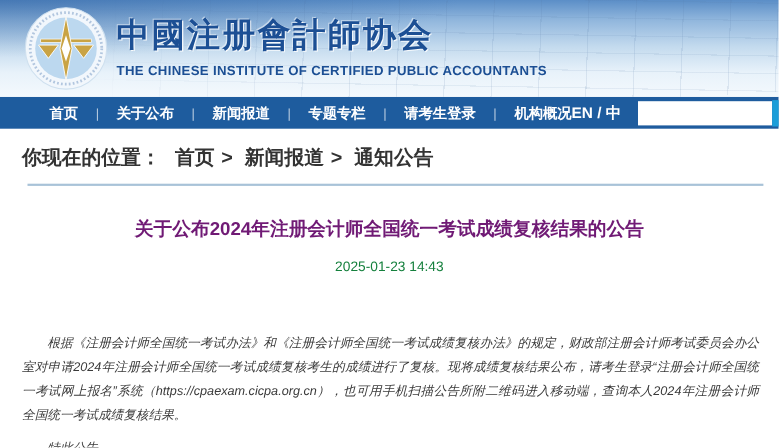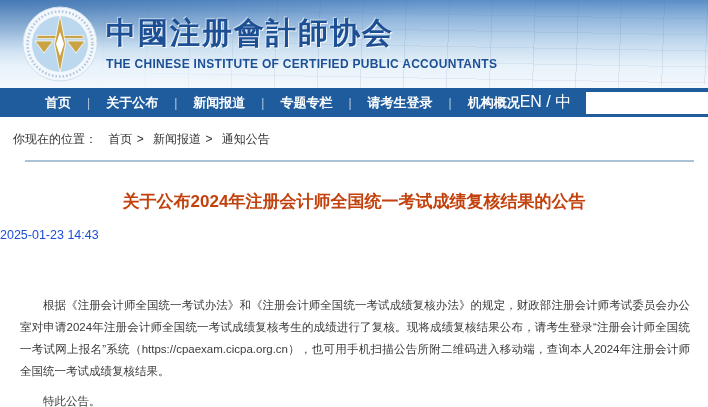--- a/index.html
+++ b/index.html
@@ -22,38 +22,38 @@
     font-size:30px;letter-spacing:2px;color:#1c4f94;line-height:42px;white-space:nowrap;
     text-shadow:1px 1px 0 rgba(255,255,255,.85),-1px -1px 0 rgba(255,255,255,.5);}
   .brand-en{font-size:12px;font-weight:bold;color:#1c4f94;letter-spacing:.3px;
     margin-top:3px;white-space:nowrap;}
   
   .navbar{display:flex;align-items:center;height:29px;background:#1e5c9e;
     padding-left:45px;color:#fff;}
   .nav-item{font-size:13px;font-weight:bold;color:#fff;text-decoration:none;cursor:pointer;
     white-space:nowrap;}
   .nav-sep{color:rgba(255,255,255,.65);font-size:12px;margin:0 16px;font-weight:normal;}
-  .lang{margin-left:auto;font-size:16px;font-weight:normal;color:#fff;cursor:pointer;white-space:nowrap;}
+  .lang{margin-left:auto;font-size:14px;font-weight:bold;color:#fff;cursor:pointer;white-space:nowrap;}
   .searchbox{display:flex;align-items:center;margin-left:15px;margin-right:20px;}
   .search-input{width:122px;height:22px;border:none;outline:none;background:#fff;
     padding:0 6px;font-size:12px;box-sizing:border-box;}
   .search-btn{width:28px;height:24px;border:none;background:#1b9ed9;cursor:pointer;
     display:flex;align-items:center;justify-content:center;padding:0;}
   
-  .breadcrumb{padding:14px 0 0 13px;font-size:12px;color:#333;}
+  .breadcrumb{padding:14px 0 0 20px;font-size:18px;color:#333;font-weight:bold;}
   .breadcrumb a{color:#333;text-decoration:none;cursor:pointer;}
   .bc-prefix{margin-right:8px;}
   .bc-sep{margin:0 6px 0 1px;color:#333;}
   .divider{margin:12px 14px 0 25px;border-top:2px solid #a8c2d8;height:0;}
   .article-title{margin:29px 40px 0;text-align:center;font-size:17px;line-height:22px;
-    font-weight:bold;color:#c2410c;}
-  .article-date{margin-top:15px;text-align:left;font-size:12.5px;color:#1d4ed8;}
+    font-weight:bold;color:#701a75;}
+  .article-date{margin-top:15px;text-align:center;font-size:12.5px;color:#15803d;}
   .article-body{margin:52px 18px 0 20px;font-size:11.5px;line-height:22px;color:#3a3a3a;
     text-align:justify;}
-  .article-body p{margin:0;text-indent:2em;}
+  .article-body p{margin:0;text-indent:2em;font-style:italic;}
   .article-body p + p{margin-top:8px;}
 </style>
 </head>
 <body>
 
 <div class="page">
 
   <header class="header">
     <div class="header-pattern"></div>
     <div class="header-vignette"></div>

